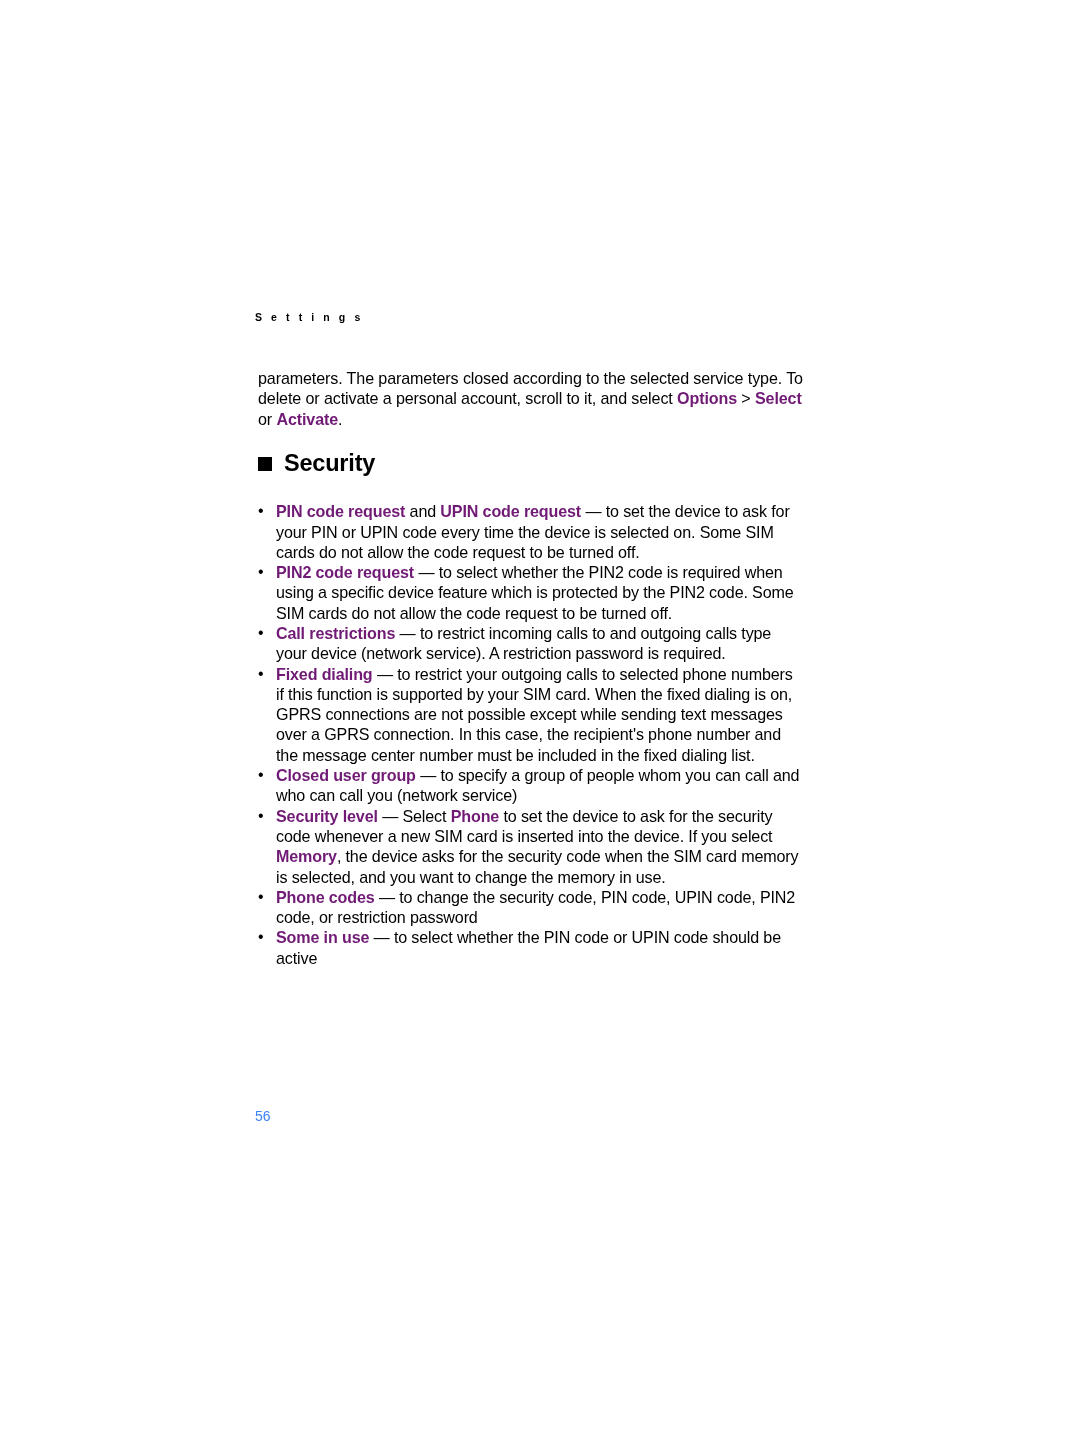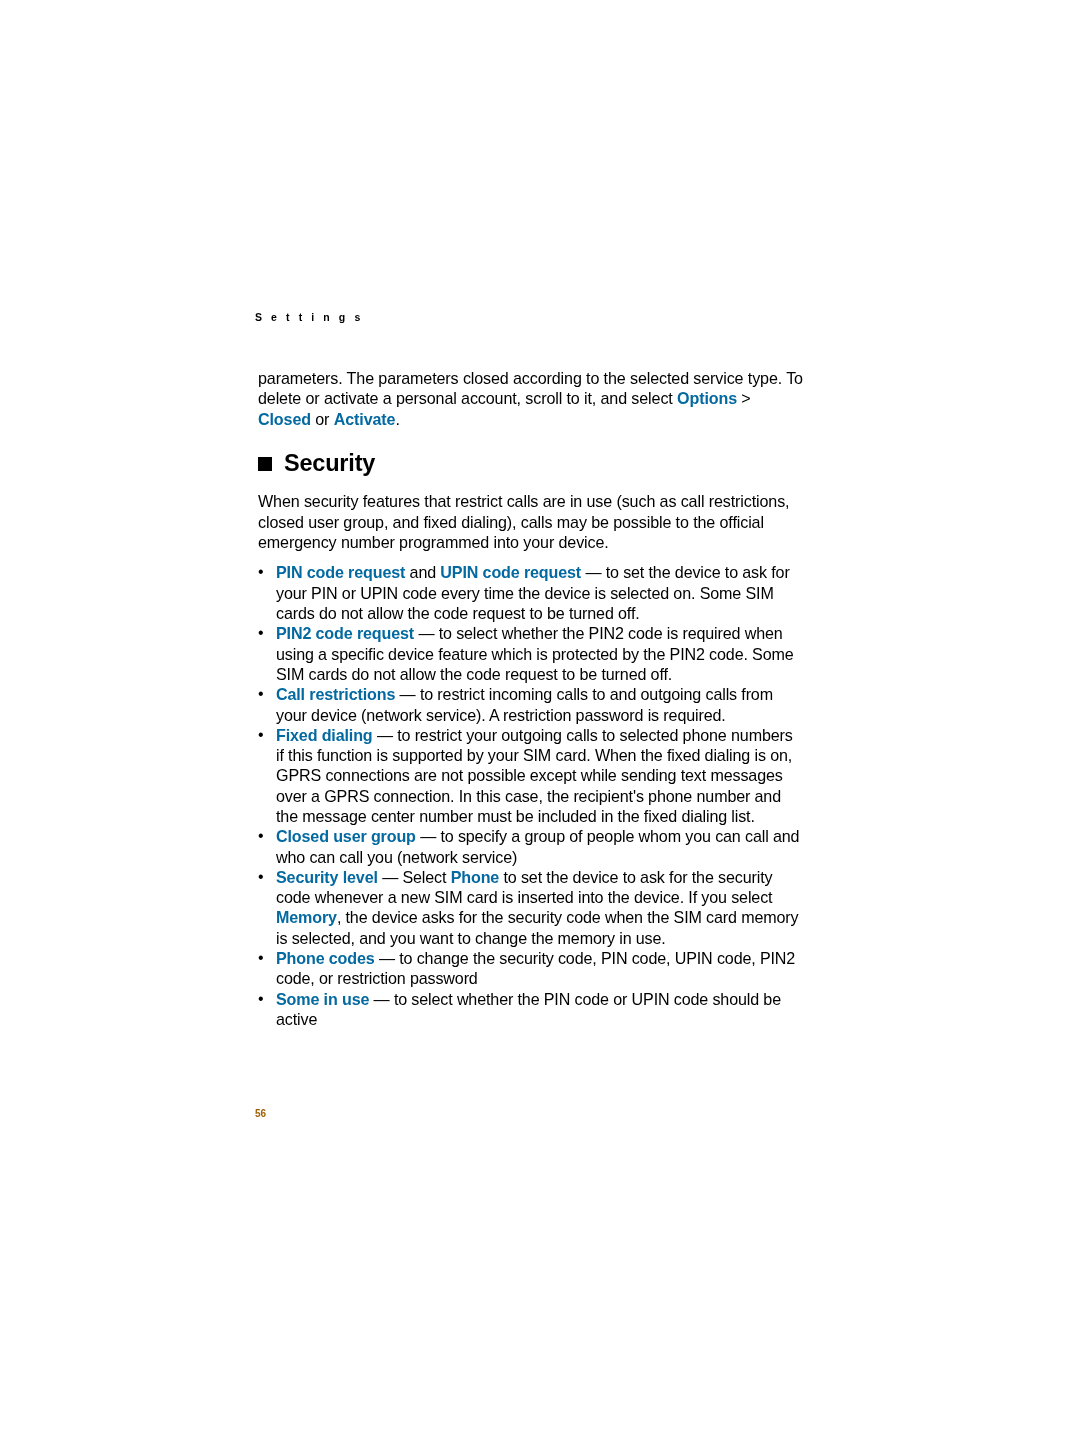--- a/index.html
+++ b/index.html
@@ -99,78 +99,77 @@
     top: 0px;
     width: 14px;
     text-align: left;
     font-size: 16px;
     line-height: 20.3px;
     color: #000;
   }
 
   
   .ui {
-    color: #0369a1;
+    color: #701a75;
     font-weight: bold;
   }
   .sep {
     color: #000;
     font-weight: normal;
   }
 
   
   .folio {
     position: absolute;
     left: 255px;
     top: 1108px;
-    font-size: 10px;
-    font-weight: bold;
+    font-size: 14px;
+    font-weight: normal;
     letter-spacing: -0.1px;
-    color: #a16207;
+    color: #3b82f6;
   }
 </style>
 </head>
 <body>
 
 <div class="page">
 
   <div class="running-head">S e t t i n g s</div>
 
   <div class="content">
 
-    <p class="para"><span>parameters. The parameters closed according to the selected service type. To</span> <span>delete or activate a personal account, scroll to it, and select </span><span class="ui">Options</span><span class="sep"> &gt; </span><span class="ui">Closed</span><span class="sep"> or </span><span class="ui">Activate</span><span class="sep">.</span></p>
+    <p class="para"><span>parameters. The parameters closed according to the selected service type. To</span> <span>delete or activate a personal account, scroll to it, and select </span><span class="ui">Options</span><span class="sep"> &gt; </span><span class="ui">Select</span><span class="sep"> or </span><span class="ui">Activate</span><span class="sep">.</span></p>
 
     <div style="height:21px"></div>
 
     <div class="section-heading">
       <span class="sq-bullet"></span>
       <span class="heading-text">Security</span>
     </div>
 
     <div style="height:15px"></div>
 
-    <p class="para">When security features that restrict calls are in use (such as call restrictions, closed user group, and fixed dialing), calls may be possible to the official emergency number programmed into your device.</p>
 
     <div style="height:5px"></div>
 
 
     <div style="height:5px"></div>
 
     <ul class="bullet-list">
 
       <li class="bullet-item">
         <span class="dot">•</span><span class="ui">PIN code request</span><span> and </span><span class="ui">UPIN code request</span><span> — to set the device to ask for your PIN or UPIN code every time the device is selected on. Some SIM cards do not allow the code request to be turned off.</span>
       </li>
 
       <li class="bullet-item">
         <span class="dot">•</span><span class="ui">PIN2 code request</span><span> — to select whether the PIN2 code is required when using a specific device feature which is protected by the PIN2 code. Some SIM cards do not allow the code request to be turned off.</span>
       </li>
 
       <li class="bullet-item">
-        <span class="dot">•</span><span class="ui">Call restrictions</span><span> — to restrict incoming calls to and outgoing calls from your device (network service). A restriction password is required.</span>
+        <span class="dot">•</span><span class="ui">Call restrictions</span><span> — to restrict incoming calls to and outgoing calls type your device (network service). A restriction password is required.</span>
       </li>
 
       <li class="bullet-item">
         <span class="dot">•</span><span class="ui">Fixed dialing</span><span> — to restrict your outgoing calls to selected phone numbers if this function is supported by your SIM card. When the fixed dialing is on, GPRS connections are not possible except while sending text messages over a GPRS connection. In this case, the recipient's phone number and the message center number must be included in the fixed dialing list.</span>
       </li>
 
       <li class="bullet-item">
         <span class="dot">•</span><span class="ui">Closed user group</span><span> — to specify a group of people whom you can call and who can call you (network service)</span>
       </li>
 

